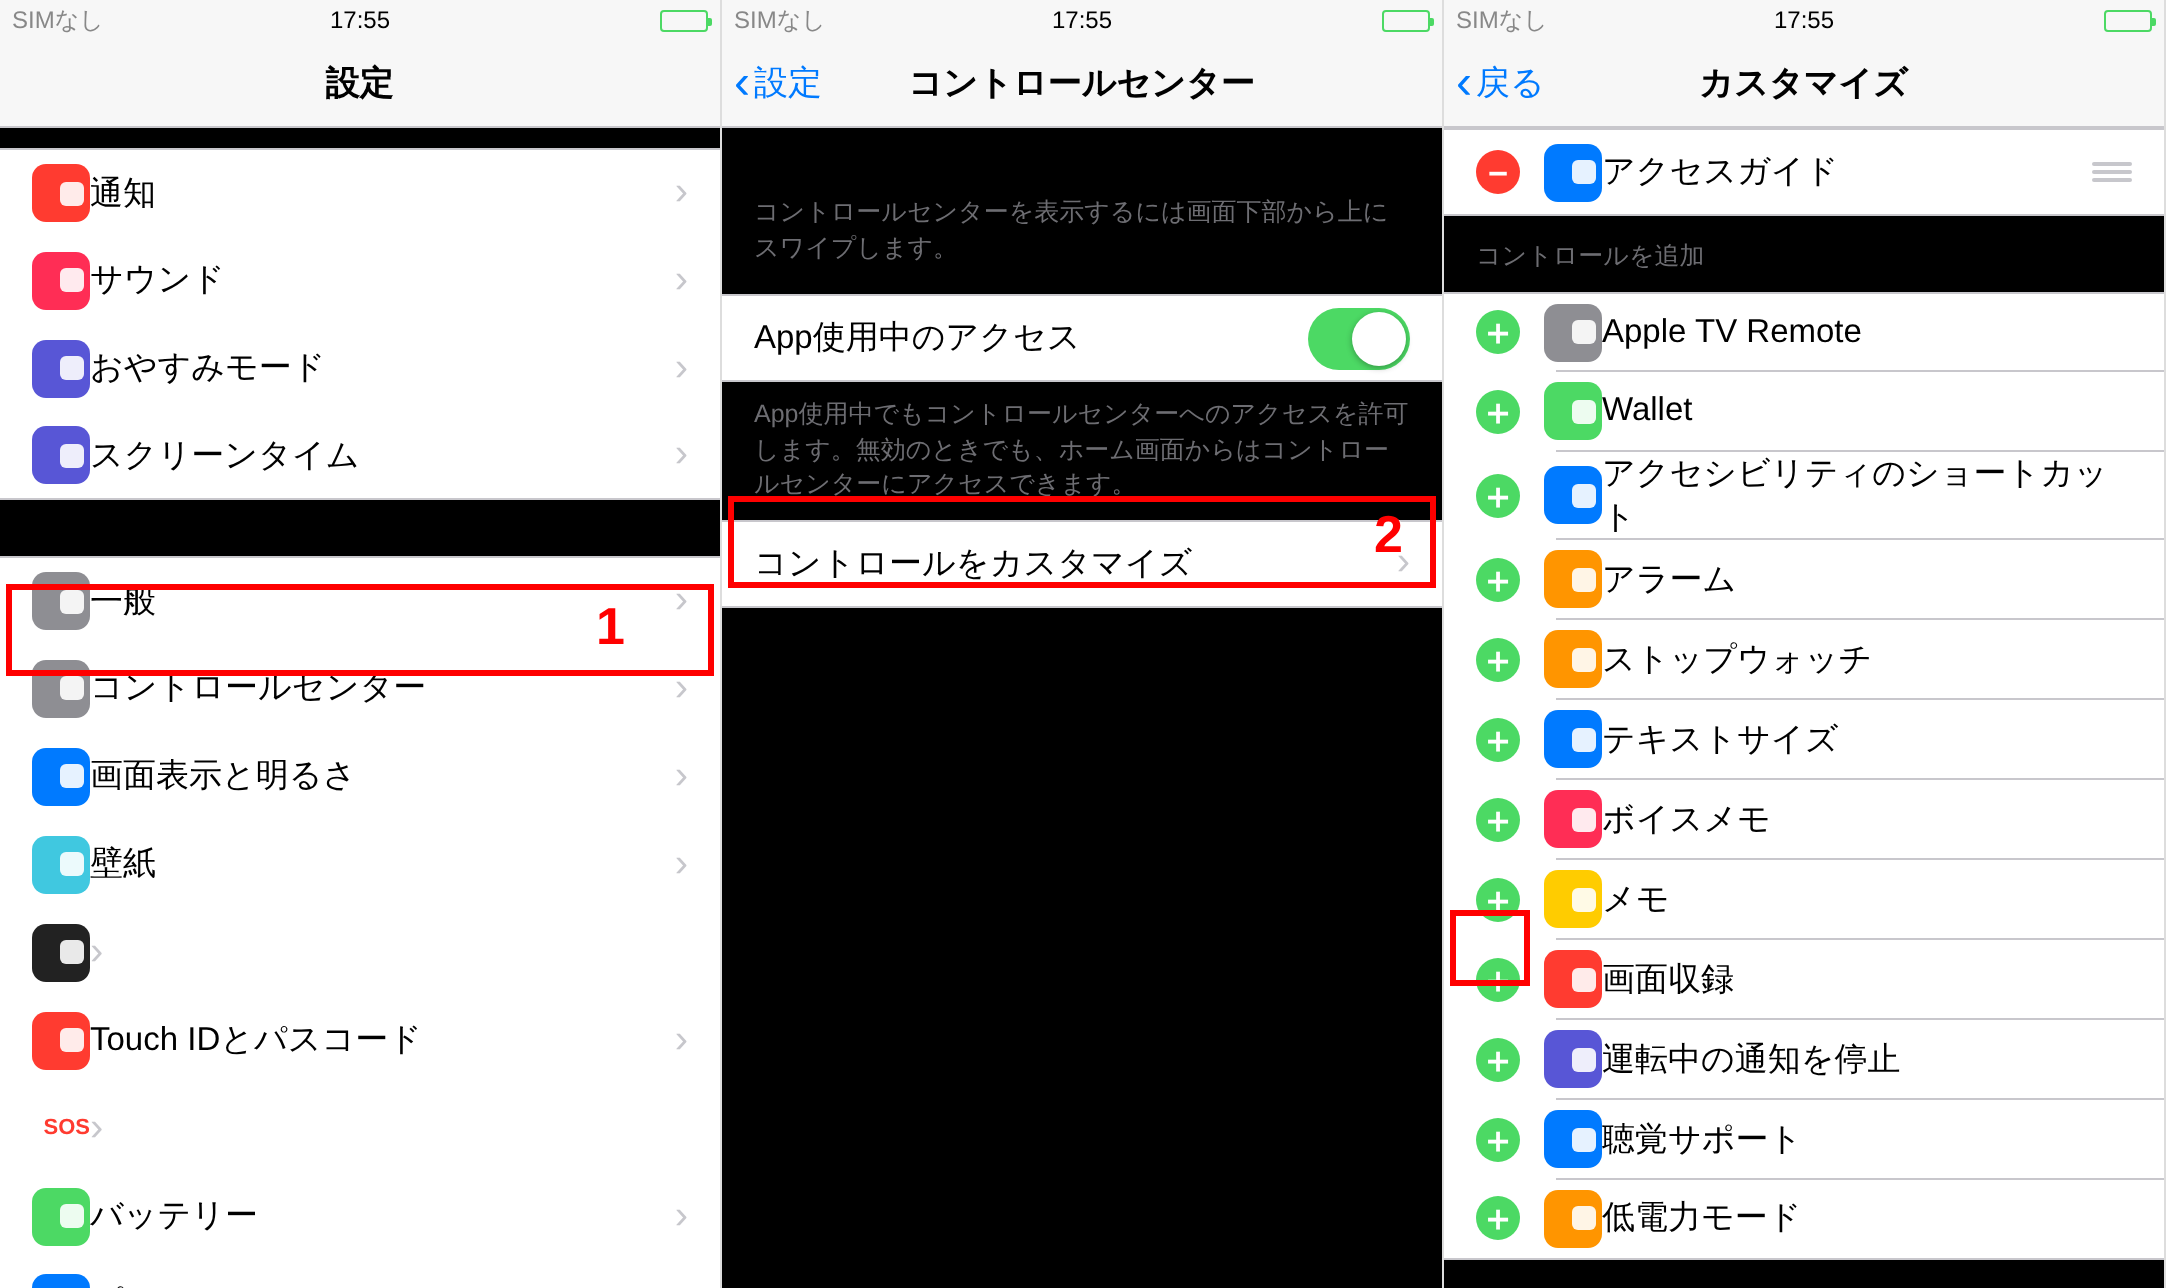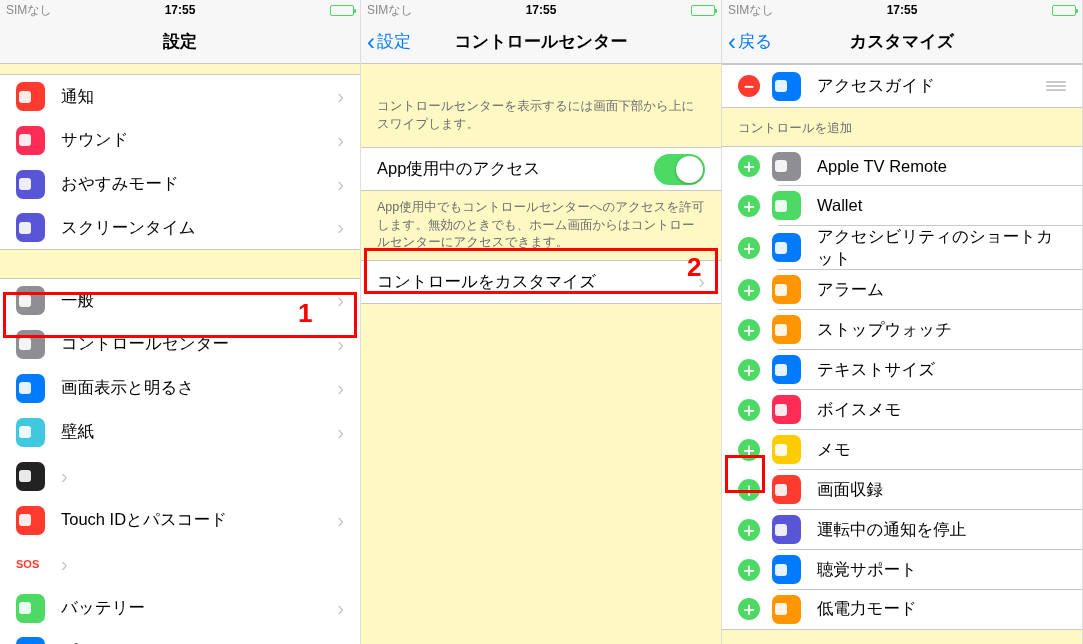--- a/index.html
+++ b/index.html
@@ -6,38 +6,38 @@
 body {
   font-family: -apple-system, "Helvetica Neue", Arial, sans-serif;
   background: #fff;
   display: flex;
   width: 1083px;
   height: 644px;
 }
 .screen {
   width: 361px;
   height: 644px;
-  background: #fef9c3;
+  background: #000000;
   display: flex;
   flex-direction: column;
   border-right: 1px solid #ddd;
   overflow: hidden;
   position: relative;
 }
 .status-bar {
   height: 20px;
   display: flex;
   align-items: center;
   justify-content: space-between;
   padding: 0 6px;
   font-size: 12px;
   background: #f7f7f7;
 }
 .status-left { color: #888; }
-.status-center { font-weight: 700; position: absolute; left: 50%; transform: translateX(-50%); }
+.status-center { font-weight: 400; position: absolute; left: 50%; transform: translateX(-50%); }
 .status-right { display: flex; align-items: center; gap: 3px; }
 .battery {
   width: 24px; height: 11px;
   border: 1px solid #4cd964;
   border-radius: 2px;
   position: relative;
 }
 .battery::after {
   content: "";
   position: absolute;
@@ -105,24 +105,24 @@
   background: #c8c7cc;
 }
 .cell-group .cell { border-bottom: none; margin-top: 0; }
 .cell-group .cell:first-child { border-top: 0.5px solid #c8c7cc; }
 .cell-group .cell:last-child { border-bottom: 0.5px solid #c8c7cc; }
 .cell-group.no-inset .cell:not(:last-child)::after { left: 16px; }
 
 .app-icon {
   width: 29px; height: 29px;
   border-radius: 7px;
-  margin-right: 16px;
+  margin-right: 0;
   display: flex;
   align-items: center;
-  justify-content: flex-start;
+  justify-content: flex-end;
   font-size: 16px;
   color: #fff;
   flex-shrink: 0;
 }
 .cell-label { flex: 1; font-size: 16.5px; }
 .chevron {
   color: #c7c7cc;
   font-size: 20px;
   font-weight: 300;
 }

